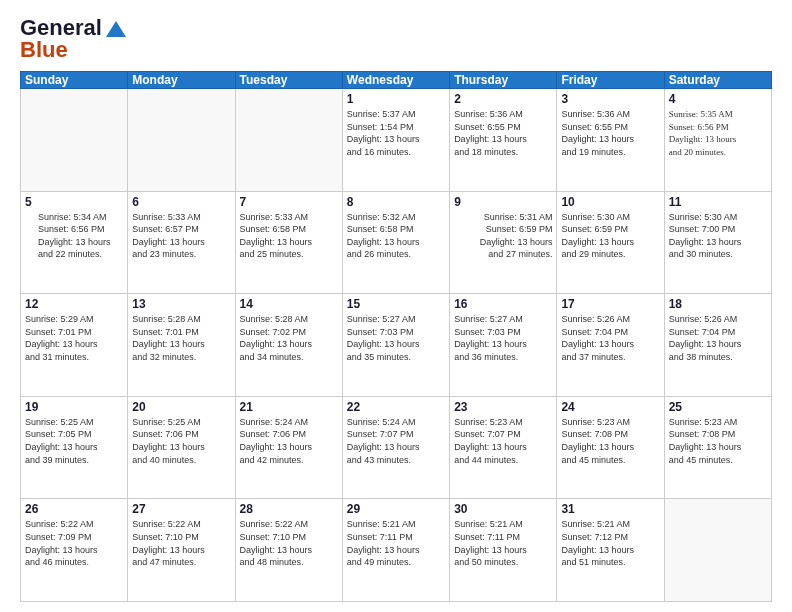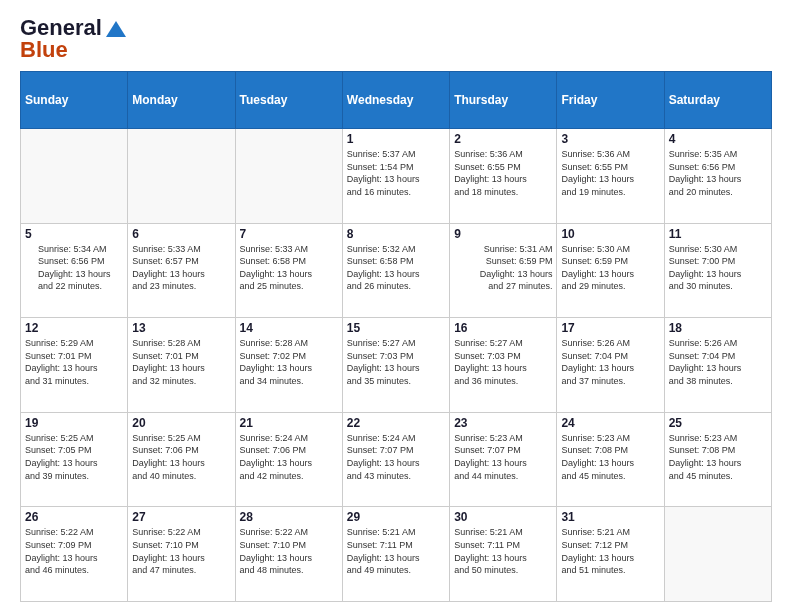--- a/index.html
+++ b/index.html
@@ -47,21 +47,21 @@
       border: 1px solid #ccc;
       border-collapse: collapse;
       width: 100%;
       table-layout: fixed;
     }
     .calendar th {
       background: #2176c7;
       color: #fff;
       font-size: 12px;
       font-weight: bold;
-      padding: 21px 4px;
+      padding: 1px 4px;
       border: 1px solid #1a60a8;
       text-align: left;
     }
     .calendar td {
       border: 1px solid #ccc;
       vertical-align: top;
       padding: 3px 4px;
       font-size: 9.5px;
       color: #333;
       background: #fff;
@@ -139,21 +139,21 @@
           </td>
           <td>
             <div class="day-num">3</div>
             <div class="day-info" style="white-space: pre-line;">Sunrise: 5:36 AM
 Sunset: 6:55 PM
 Daylight: 13 hours
 and 19 minutes.</div>
           </td>
           <td>
             <div class="day-num">4</div>
-            <div class="day-info" style="white-space: pre-line;">Sunrise: 5:35 AM
+            <div class="day-info" style="white-space: pre-line; font-family: Liberation Serif, serif;">Sunrise: 5:35 AM
 Sunset: 6:56 PM
 Daylight: 13 hours
 and 20 minutes.</div>
           </td>
         </tr>
         <tr>
           <td>
             <div class="day-num">5</div>
             <div class="day-info" style="white-space: pre-line; margin-left: 13px;">Sunrise: 5:34 AM
 Sunset: 6:56 PM

